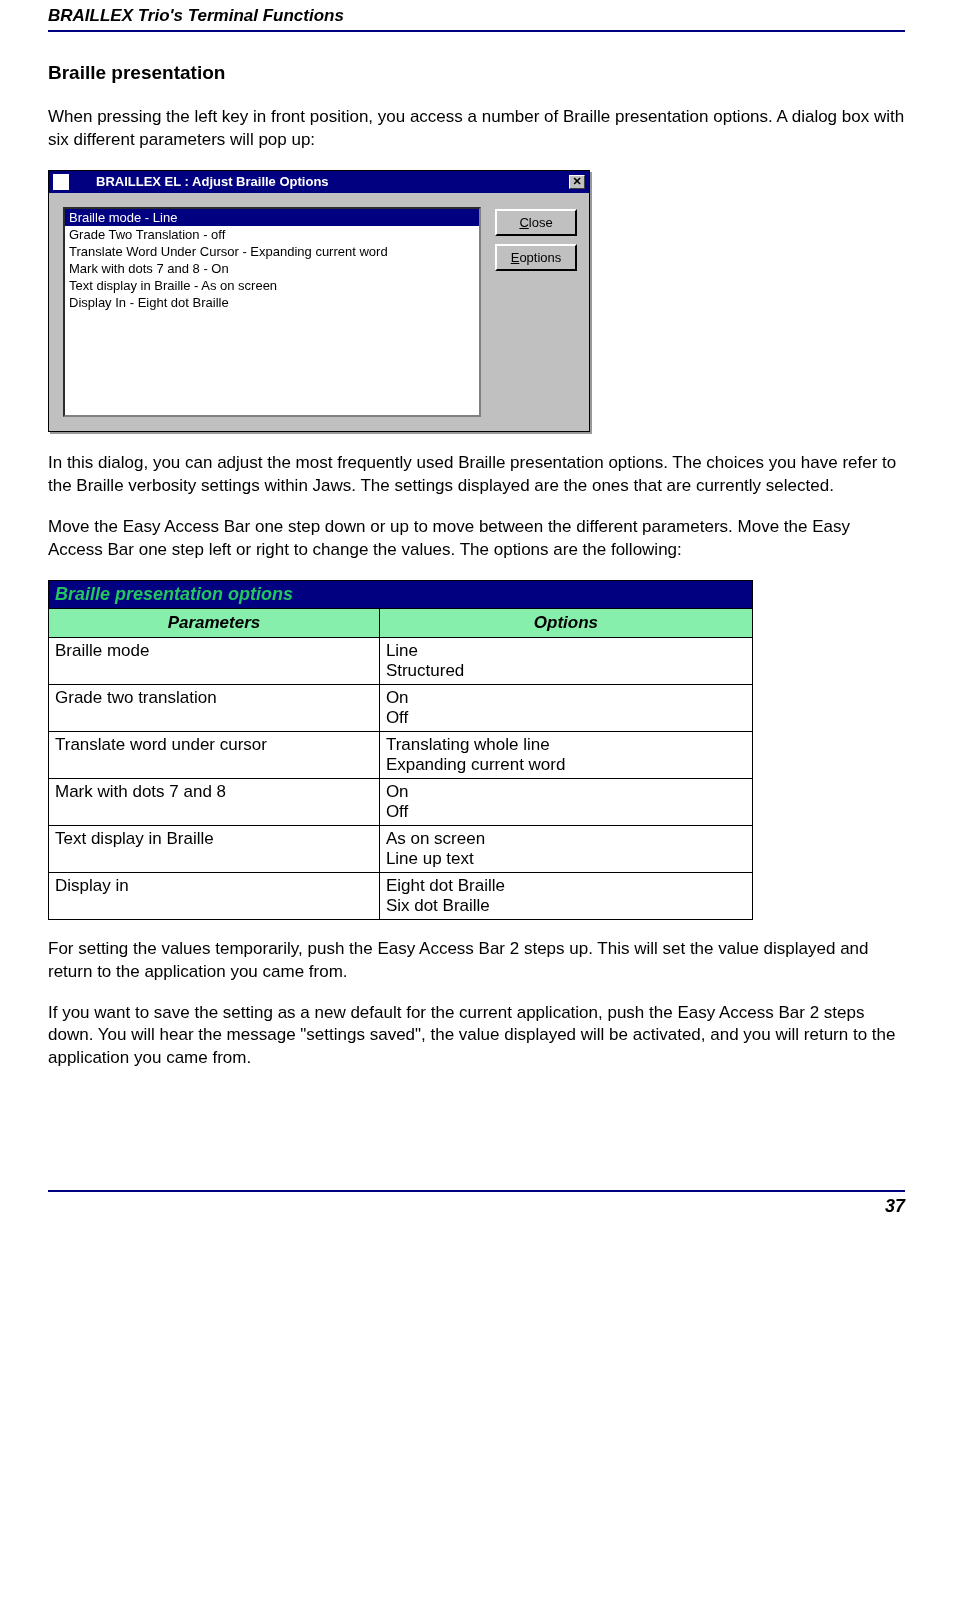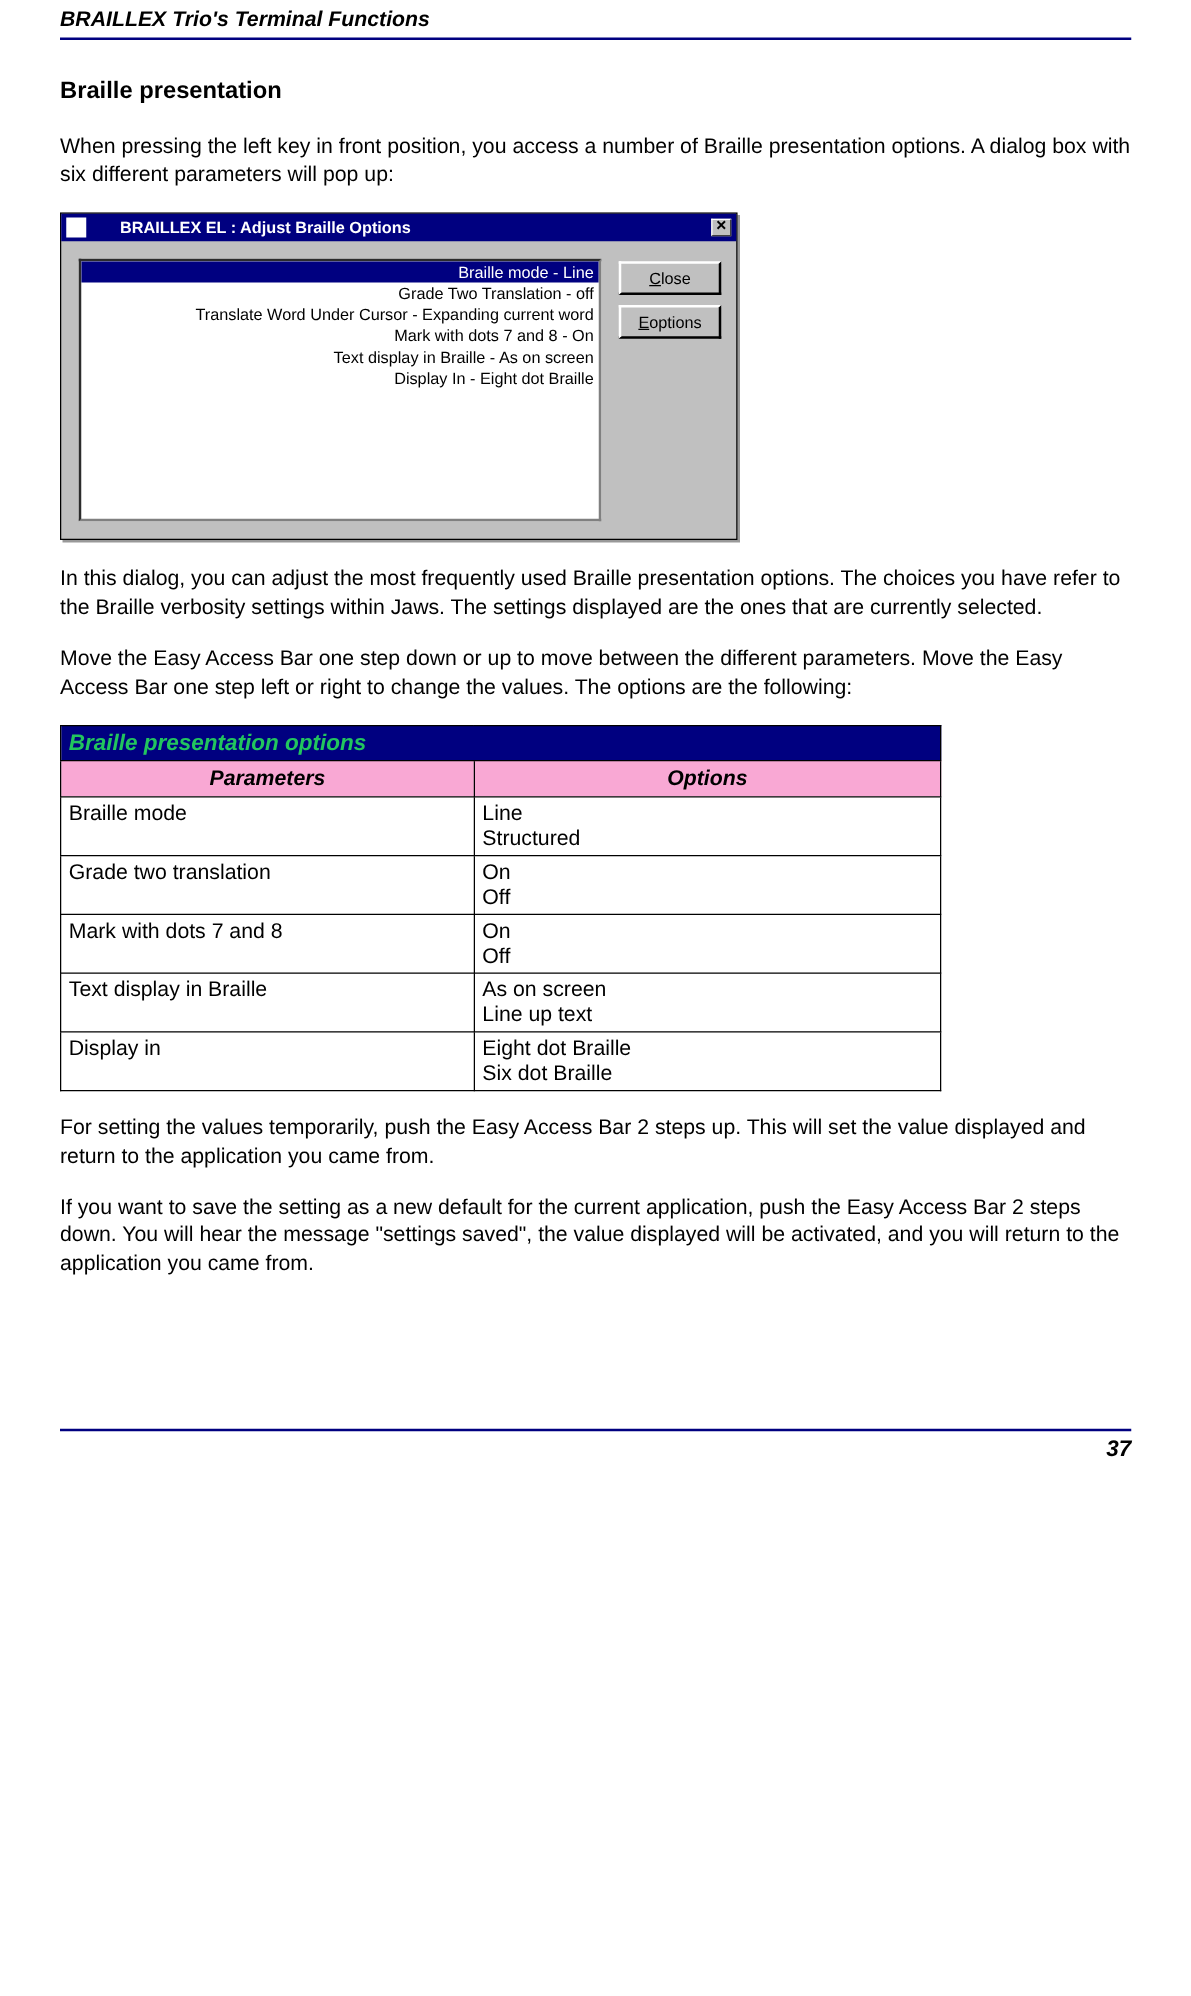--- a/index.html
+++ b/index.html
@@ -72,21 +72,20 @@
     background:#fff;
     border:2px inset #808080;
     height: 210px;
     font-family: "MS Sans Serif", Arial, sans-serif;
     font-size: 13px;
     overflow:hidden;
   }
   .listbox .item {
     padding: 1px 4px;
     white-space: nowrap;
-    text-align: right;
   }
   .listbox .item.selected {
     background:#000080;
     color:#fff;
   }
   .btn-col { display:flex; flex-direction:column; gap:8px; padding-top:2px;}
   .win-btn {
     width:82px;
     font-family: "MS Sans Serif", Arial, sans-serif;
     font-size:13px;
@@ -108,21 +107,21 @@
     background:#000080;
     color:#22c55e;
     font-weight:bold;
     font-style: italic;
     font-size:18px;
     text-align:left;
     padding:3px 6px;
     border:1px solid #000;
   }
   .opt-head td {
-    background:#f9a8d4;
+    background:#86efac;
     font-weight:bold;
     font-style: italic;
     text-align:center;
     border:1px solid #000;
     padding:4px 6px;
   }
   .opt-row td {
     border:1px solid #000;
     padding:3px 6px;
     vertical-align: top;
@@ -188,20 +187,24 @@
     </tr>
     <tr class="opt-row">
       <td>Braille mode</td>
       <td><span>Line</span><br><span>Structured</span></td>
     </tr>
     <tr class="opt-row">
       <td>Grade two translation</td>
       <td><span>On</span><br><span>Off</span></td>
     </tr>
     <tr class="opt-row">
+      <td>Translate word under cursor</td>
+      <td><span>Translating whole line</span><br><span>Expanding current word</span></td>
+    </tr>
+    <tr class="opt-row">
       <td>Mark with dots 7 and 8</td>
       <td><span>On</span><br><span>Off</span></td>
     </tr>
     <tr class="opt-row">
       <td>Text display in Braille</td>
       <td><span>As on screen</span><br><span>Line up text</span></td>
     </tr>
     <tr class="opt-row">
       <td>Display in</td>
       <td><span>Eight dot Braille</span><br><span>Six dot Braille</span></td>

